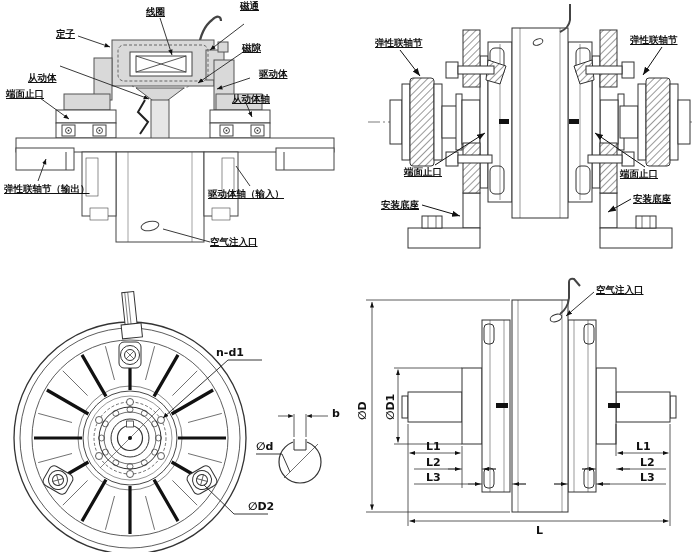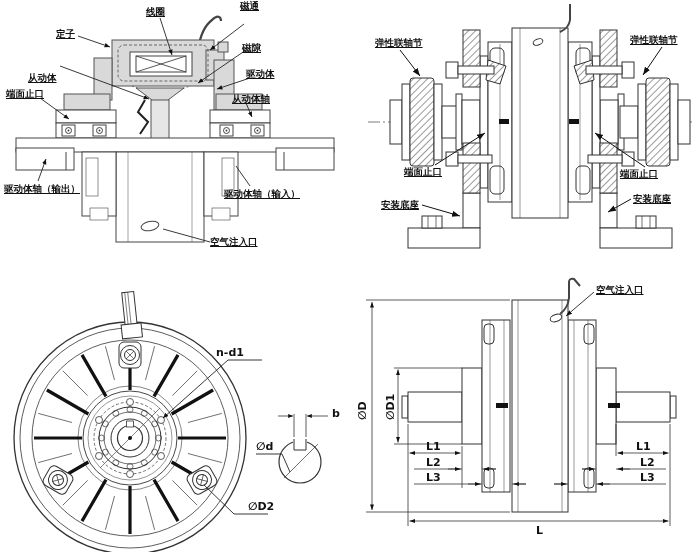--- a/index.html
+++ b/index.html
@@ -390,25 +390,25 @@
     </g>
 
     <path d="M244,16 L216,40" stroke="#222" stroke-width="0.9" fill="none" marker-end="url(#a4)"></path>
   </svg>
 
   <div class="lbl" style="left:146px;top:6px">线圈</div>
   <div class="lbl" style="left:240px;top:0">磁通</div>
   <div class="lbl" style="left:56px;top:28px">定子</div>
   <div class="lbl" style="left:242px;top:42px">磁隙</div>
   <div class="lbl" style="left:28px;top:72px">从动体</div>
-  <div class="lbl" style="left:246px;top:68px">驱动体</div>
+  <div class="lbl" style="left:259px;top:68px">驱动体</div>
   <div class="lbl" style="left:6px;top:88px">端面止口</div>
   <div class="lbl" style="left:232px;top:93px">从动体轴</div>
-  <div class="lbl" style="left:4px;top:183px">驱动体轴（输出）</div>
-  <div class="lbl" style="left:224px;top:188px">驱动体轴（输入）</div>
+  <div class="lbl" style="left:4px;top:183px">弹性联轴节（输出）</div>
+  <div class="lbl" style="left:208px;top:188px">驱动体轴（输入）</div>
   <div class="lbl" style="left:210px;top:236px">空气注入口</div>
 
   <div class="lbl" style="left:375px;top:37px">弹性联轴节</div>
   <div class="lbl" style="left:630px;top:34px">弹性联轴节</div>
   <div class="lbl" style="left:404px;top:166px">端面止口</div>
   <div class="lbl" style="left:620px;top:168px">端面止口</div>
   <div class="lbl" style="left:381px;top:199px">安装底座</div>
   <div class="lbl" style="left:633px;top:193px">安装底座</div>
 
   <div class="dim" style="left:216px;top:346px">n-d1</div>

